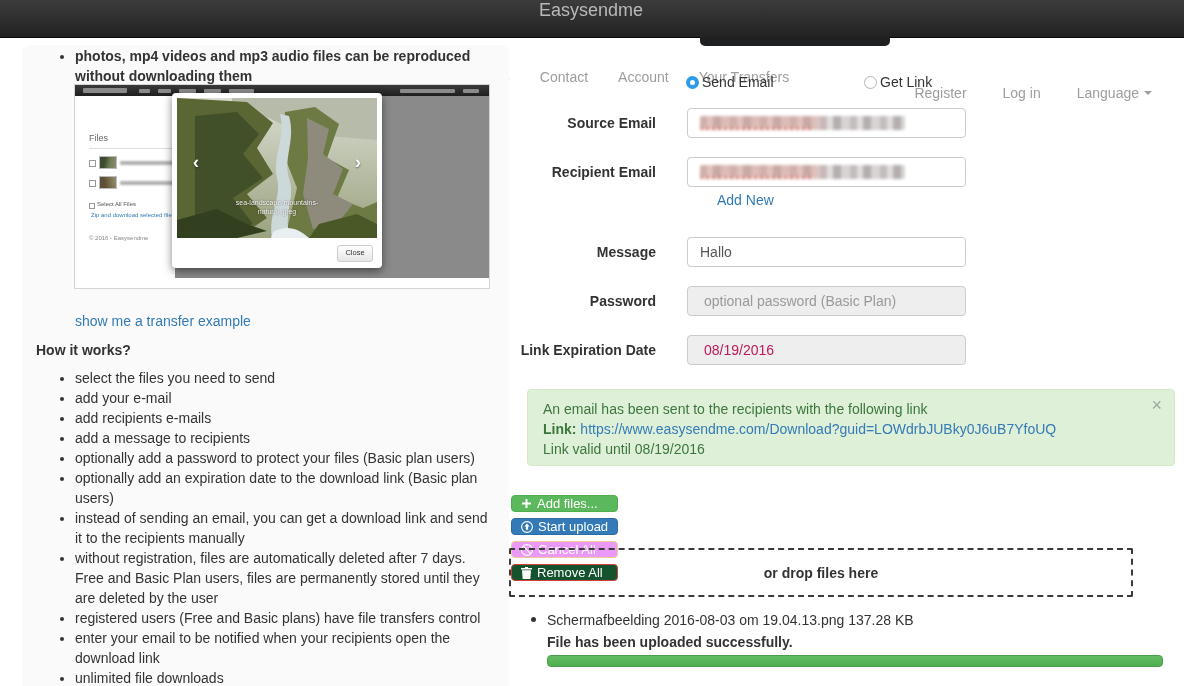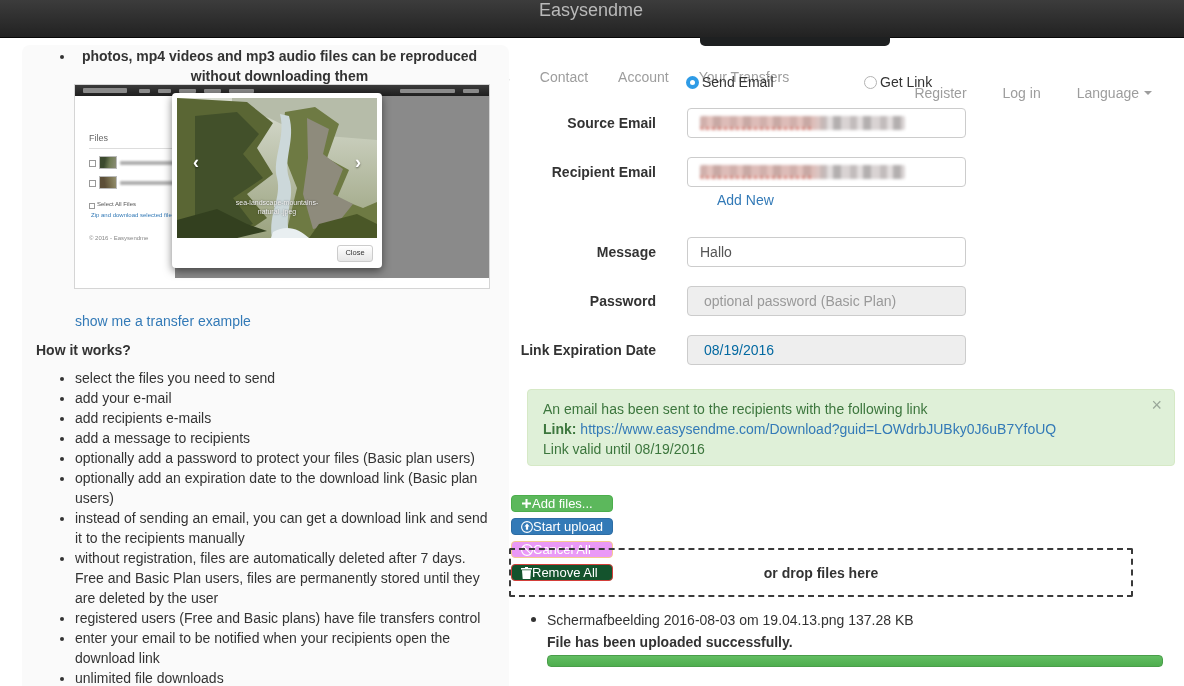--- a/index.html
+++ b/index.html
@@ -17,21 +17,21 @@
   .navright{margin-left:auto;display:flex;align-items:center;padding-right:14px;}
   .navright a{color:#9d9d9d;font-size:14px;padding:0 18px;text-decoration:none;cursor:pointer;display:flex;align-items:center;}
   .caret{display:inline-block;width:0;height:0;margin-left:5px;
     border-left:4px solid transparent;border-right:4px solid transparent;border-top:4px solid #9d9d9d;}
 
   
   .top-redact{left:700px;top:37px;width:190px;height:9px;background:#1e2021;border-radius:0 0 5px 5px;}
 
   
   .left-panel{left:22px;top:45px;width:487px;height:641px;background:#fafafa;border-radius:8px 8px 0 0;}
-  .intro{left:56px;top:46px;width:428px;font-size:14px;font-weight:bold;line-height:20px;text-align:center;}
+  .intro{left:56px;top:46px;width:428px;font-size:14px;font-weight:bold;line-height:20px;}
   .intro ul{margin:0;padding-left:19px;}
   .example-link{left:75px;top:313px;font-size:14px;color:#337ab7;text-decoration:none;cursor:pointer;}
   .how-title{left:36px;top:342px;font-size:14px;font-weight:bold;}
   .how-list{left:56px;top:368px;width:440px;font-size:14px;line-height:20px;}
   .how-list ul{margin:0;padding-left:19px;}
   .how-list li{margin:0;}
 
   
   .mini{left:75px;top:85px;width:414px;height:203px;background:#fff;overflow:hidden;box-shadow:0 0 0 1px #d5d5d5;}
   .mini-nav{position:absolute;left:0;top:0;width:414px;height:11px;background:linear-gradient(#3a3a3a,#1f1f1f);}
@@ -60,38 +60,38 @@
   .radio-item{position:absolute;display:flex;align-items:center;cursor:pointer;}
   .radio{width:13px;height:13px;border-radius:50%;margin-right:3px;box-sizing:border-box;position:relative;}
   .radio.on{background:#2e9be6;}
   .radio.on::after{content:"";position:absolute;left:4px;top:4px;width:5px;height:5px;border-radius:50%;background:#fff;}
   .radio.off{background:#fff;border:1px solid #b3b3b3;}
 
   .flabel{position:absolute;left:486px;width:170px;text-align:right;font-size:14px;font-weight:bold;color:#333;}
   .finput{position:absolute;left:687px;width:279px;height:30px;box-sizing:border-box;
     border:1px solid #ccc;border-radius:4px;padding:5px 12px;font-size:14px;color:#555;
     font-family:"Liberation Sans",sans-serif;background:#fff;}
-  .finput:disabled,.finput.disabled{background:#eee;color:#0369a1;padding-left:16px;}
+  .finput:disabled,.finput.disabled{background:#eee;color:#be185d;padding-left:16px;}
   .finput::placeholder{color:#999;}
   .redact{position:absolute;width:205px;height:14px;border-radius:2px;filter:blur(1.8px);
     background:
       repeating-linear-gradient(90deg, rgba(214,88,74,.55) 0 3px, rgba(244,226,222,.55) 3px 6px) 0 100% / 112px 3px no-repeat,
       linear-gradient(90deg, rgba(226,160,150,.45) 0 55%, rgba(0,0,0,0) 62%),
       repeating-linear-gradient(90deg,#c2bcbc 0 7px,#e2dddd 7px 13px,#b3afaf 13px 21px,#d9d3d3 21px 30px);}
   .addnew{left:687px;top:192px;font-size:14px;color:#337ab7;text-decoration:none;cursor:pointer;margin-left:30px;}
 
   
   .alert{left:527px;top:389px;width:648px;height:77px;box-sizing:border-box;background:#dff0d8;
     border:1px solid #d6e9c6;border-radius:4px;color:#3c763d;font-size:14px;line-height:20px;padding:9px 30px 9px 15px;}
   .alert a{color:#337ab7;text-decoration:none;}
   .alert-close{position:absolute;right:12px;top:6px;font-size:18px;color:#9aa89a;cursor:pointer;line-height:18px;}
 
   
   .btnrow{left:511px;top:495px;height:24px;display:flex;gap:6px;}
-  .btn{display:inline-flex;align-items:center;height:24px;box-sizing:border-box;
+  .btn{display:inline-flex;align-items:center;gap:5px;height:24px;box-sizing:border-box;
     border-radius:4px;font-size:13px;color:#fff;padding:0 9px;border:1px solid transparent;cursor:pointer;
     font-family:"Liberation Sans",sans-serif;}
   .btn svg{display:block;}
   .btn-add{background:#5cb85c;border-color:#4cae4c;}
   .btn-up{background:#337ab7;border-color:#2e6da4;}
   .btn-cancel{background:#d946ef;border-color:#eea236;opacity:.55;cursor:default;}
   .btn-remove{background:#14532d;border-color:#d43f3a;}
 
   
   .dropzone{left:509px;top:548px;width:624px;height:49px;box-sizing:border-box;border:2px dashed #3a3a3a;

